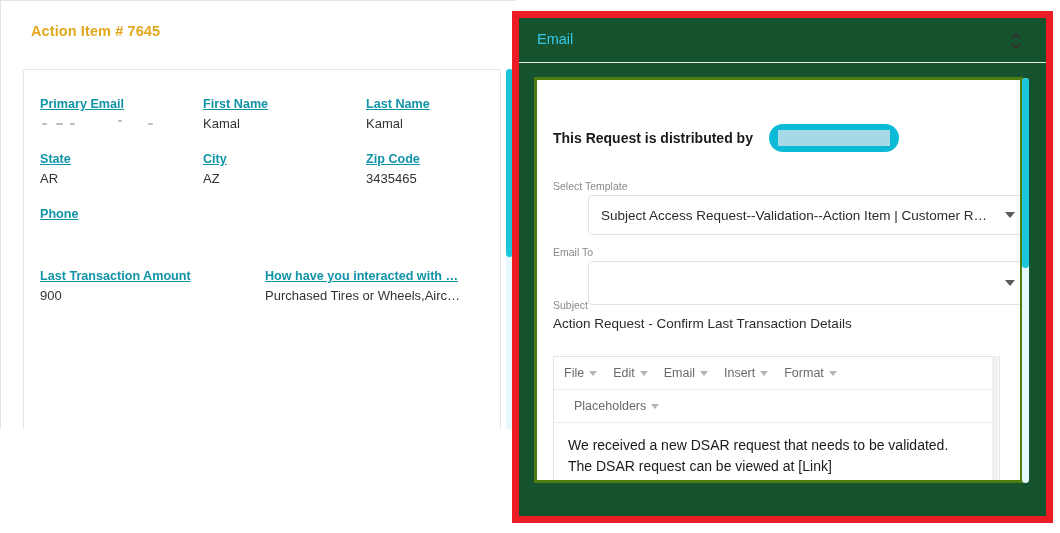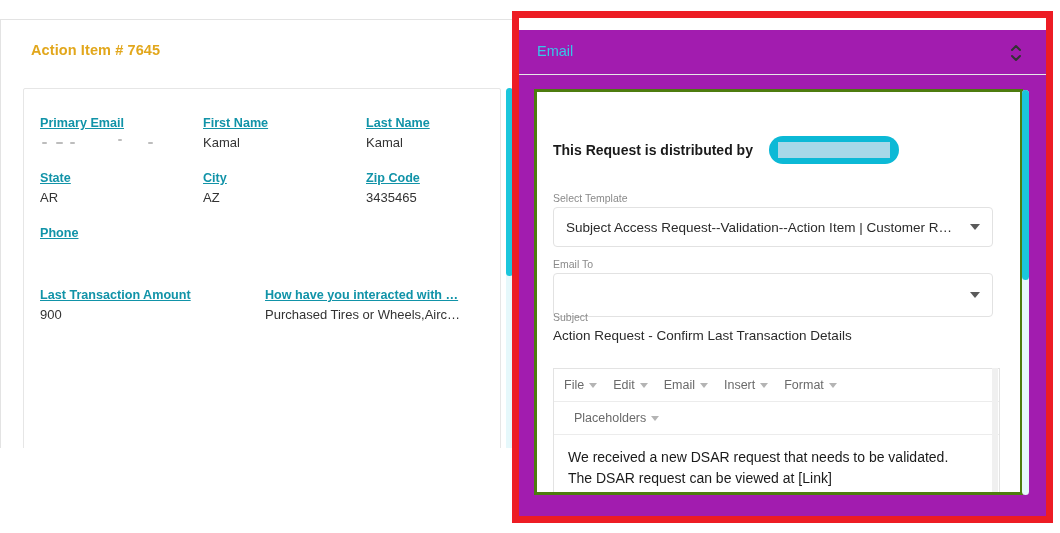--- a/index.html
+++ b/index.html
@@ -23,21 +23,20 @@
   #left-panel {
     position: absolute;
     left: 0;
     top: 0;
     width: 516px;
     height: 429px;
     background: #ffffff;
     border-top: 1px solid #e3e3e3;
     border-left: 1px solid #e3e3e3;
     overflow: hidden;
-    margin-top: 19px;
   }
 
   .left-title {
     position: absolute;
     left: 30px;
     top: 22px;
     font-size: 14.5px;
     font-weight: bold;
     color: #E2A71C;
     letter-spacing: 0.1px;
@@ -170,24 +169,24 @@
     width: 541px;
     height: 512px;
     border: 7px solid #ED1C24;
     background: #ffffff;
     overflow: hidden;
   }
 
   #right-panel {
     position: absolute;
     left: 0;
-    top: 12px;
+    top: 0;
     width: 527px;
     height: 498px;
-    background: #a21caf;
+    background: #14532d;
     overflow: hidden;
   }
 
   .email-header {
     position: absolute;
     left: 0;
     top: 0;
     width: 527px;
     height: 45px;
     border-bottom: 1px solid #e8e8e8;
@@ -265,20 +264,21 @@
     position: relative;
     width: 440px;
     height: 40px;
     border: 1px solid #e2e2e2;
     border-radius: 4px;
     background: #ffffff;
     display: flex;
     align-items: center;
     padding: 0 31px 0 12px;
     overflow: hidden;
+    margin-left: 35px;
   }
   .mat-value {
     font-size: 13.5px;
     color: #2b2b2b;
     white-space: nowrap;
     overflow: hidden;
     text-overflow: ellipsis;
     width: 100%;
   }
   .mat-arrow {

